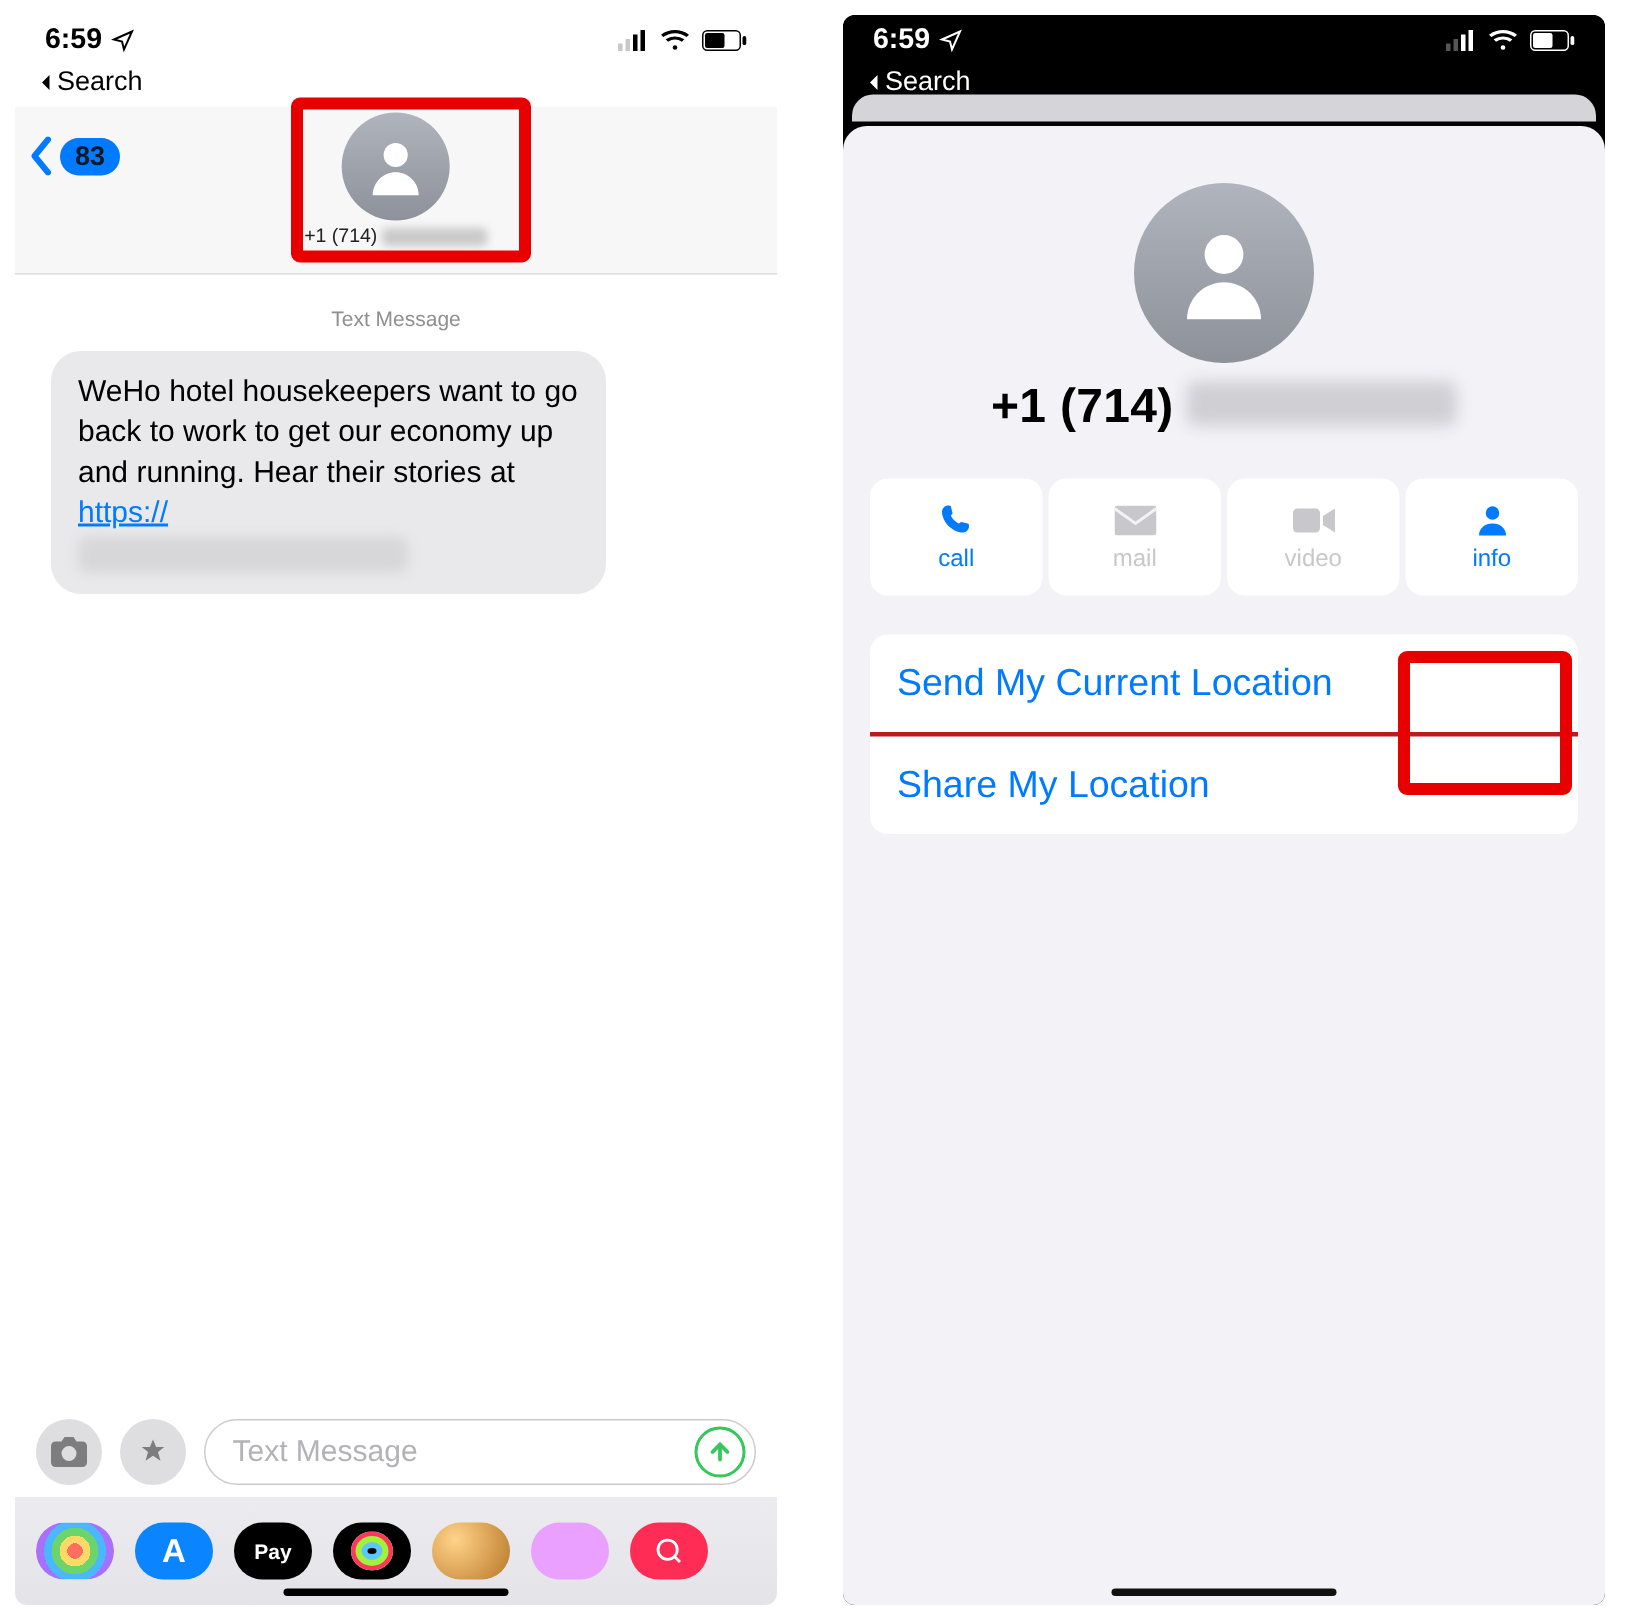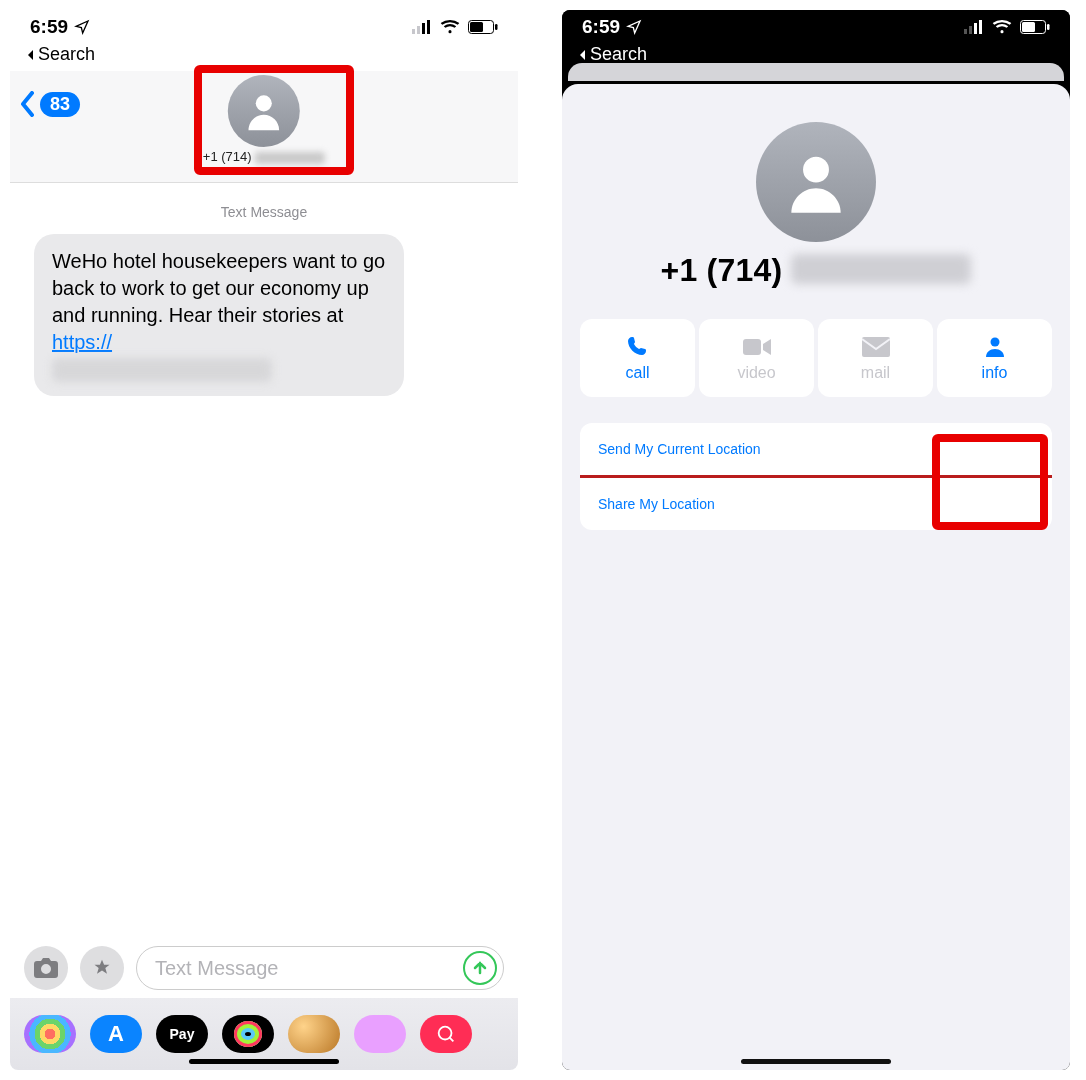--- a/index.html
+++ b/index.html
@@ -52,21 +52,21 @@
     background: #f7f7f8;
     border-bottom: 1px solid #ddd;
     display:flex; align-items:flex-start;
     padding: 6px 10px 10px 10px;
     height: 112px;
     position: relative;
   }
   .back-cluster { display:flex; align-items:center; gap:4px; margin-top:14px; }
   .chev-left { width:16px; height:26px; }
   .unread-pill {
-    background: var(--ios-blue); color:#ffffff; font-weight:600;
+    background: var(--ios-blue); color:#0f172a; font-weight:600;
     border-radius: 14px; padding: 2px 10px; font-size:18px;
   }
   .contact-col {
     position:absolute; left:50%; top:4px; transform:translateX(-50%);
     display:flex; flex-direction:column; align-items:center; gap:2px;
   }
   .avatar-lg {
     width:72px; height:72px; border-radius:50%;
     background: linear-gradient(#b0b4bc, #8d9199);
     display:flex; align-items:center; justify-content:center;
@@ -169,21 +169,21 @@
     flex:1; height:78px; background:#fff; border-radius:12px;
     display:flex; flex-direction:column; align-items:center; justify-content:center;
     font-size:16px; gap:4px;
   }
   .action .ic { height:26px; display:flex; align-items:center; justify-content:center; }
   .action.enabled { color: var(--ios-blue); }
   .action.disabled { color: #c7c7cc; }
   .hl-info { right:22px; top:350px; width:116px; height:96px; }
 
   .card { background:#fff; border-radius:12px; margin-top:26px; overflow:hidden; }
-  .card .row { padding:18px 18px; font-size:14px; color:var(--ios-blue); }
+  .card .row { padding:18px 18px; font-size:25px; color:var(--ios-blue); }
   .card .row + .row { border-top:3px solid #b91c1c; }
   .card.alert .row { color:#000; display:flex; align-items:center; justify-content:space-between; }
   .toggle {
     width:56px; height:32px; border-radius:16px; background:#e9e9eb; position:relative;
   }
   .toggle::after{
     content:""; position:absolute; width:28px; height:28px; background:#fff;
     border-radius:50%; top:2px; left:2px; box-shadow:0 1px 2px rgba(0,0,0,.25);
   }
 
@@ -371,34 +371,34 @@
           <span class="ic">
             <svg width="24" height="24" viewBox="0 0 24 24" fill="#007aff">
                 <path d="M6 2c1 0 2 0 2 1l1 4c0 1-1 1-1 2 1 2 3 4 5 5 1 0 1-1 2-1l4 1c1 0 1 1 1 2 0 2-2 4-4 4-7 0-14-7-14-14 0-2 2-4 4-4z"></path>
               </svg>
           </span>
           <span>call</span>
         </div>
         <div class="action disabled">
           <span class="ic">
             <svg width="28" height="20" viewBox="0 0 28 20" fill="#c7c7cc">
+                <rect x="0" y="0" width="28" height="20" rx="2"></rect>
+                <path d="M0 2l14 10L28 2" fill="none" stroke="#f2f2f7" stroke-width="2"></path>
+              </svg>
+          </span>
+          <span>mail</span>
+        </div>
+        <div class="action disabled">
+          <span class="ic">
+            <svg width="28" height="20" viewBox="0 0 28 20" fill="#c7c7cc">
                 <rect x="0" y="2" width="18" height="16" rx="3"></rect>
                 <path d="M20 7l8-5v16l-8-5z"></path>
               </svg>
           </span>
           <span>video</span>
-        </div>
-        <div class="action disabled">
-          <span class="ic">
-            <svg width="28" height="20" viewBox="0 0 28 20" fill="#c7c7cc">
-                <rect x="0" y="0" width="28" height="20" rx="2"></rect>
-                <path d="M0 2l14 10L28 2" fill="none" stroke="#f2f2f7" stroke-width="2"></path>
-              </svg>
-          </span>
-          <span>mail</span>
         </div>
         <div class="action enabled">
           <span class="ic">
             <svg width="24" height="24" viewBox="0 0 24 24" fill="#007aff">
                 <circle cx="12" cy="7" r="4.5"></circle>
                 <path d="M3 22c0-5 4-8 9-8s9 3 9 8"></path>
               </svg>
           </span>
           <span>info</span>
         </div>

